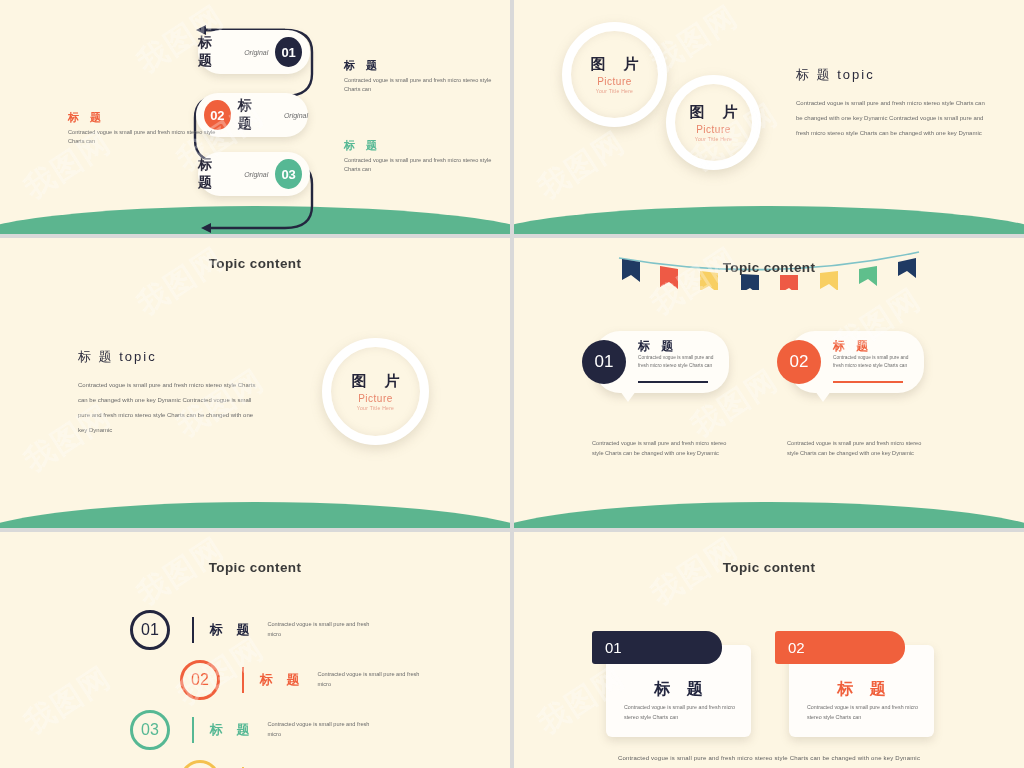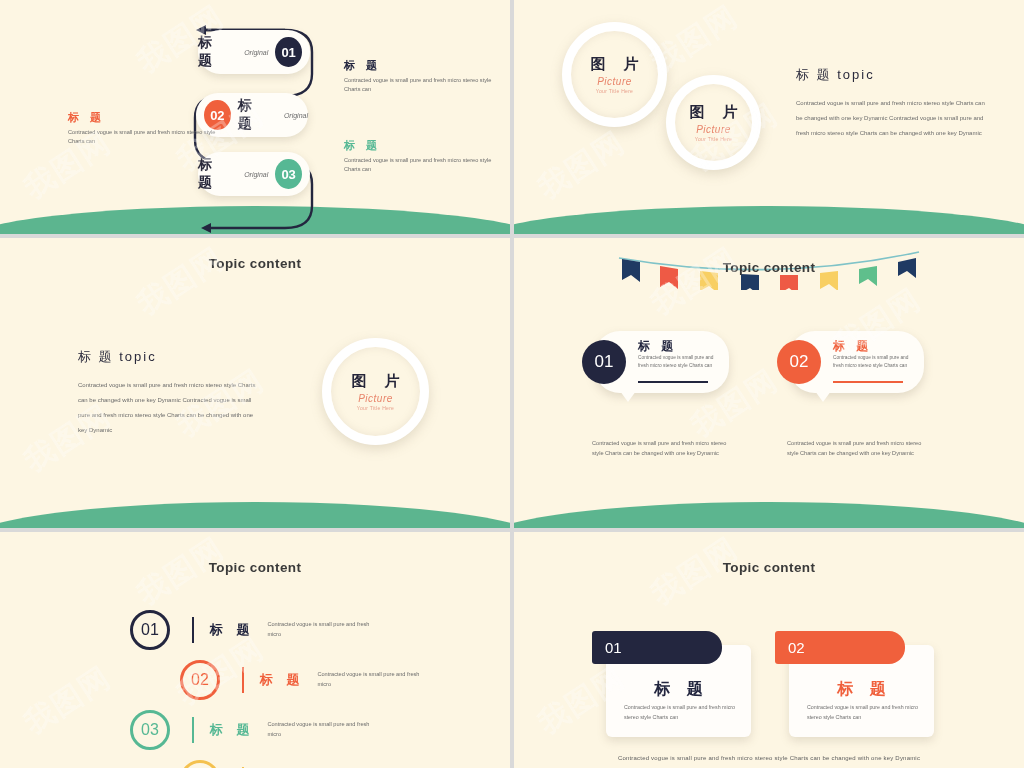--- a/index.html
+++ b/index.html
@@ -102,21 +102,21 @@
     position:absolute;
     border-radius:50%;
     background:#fdf6e3;
     border:9px solid #ffffff;
     box-shadow:0 4px 12px rgba(150,140,115,.25), inset 0 0 8px rgba(160,150,125,.18);
     display:flex; flex-direction:column;
     align-items:center; justify-content:center;
     z-index:3;
   }
   .ring .pic-cn { font-size:15px; letter-spacing:7px; color:#26263a; font-weight:bold; text-indent:7px; }
-  .ring .pic-en { font-size:10px; color:#e8846a; margin-top:2px; letter-spacing:.5px;font-style:italic; }
+  .ring .pic-en { font-size:10px; color:#e8846a; margin-top:2px; letter-spacing:.5px; }
   .ring .pic-sub{ font-size:5px; color:#e8a08c; margin-top:1px; letter-spacing:.3px; }
 
   
   .bunt-wrap { position:absolute; left:0; top:6px; width:100%; height:46px; z-index:3; }
   .bubble {
     position:absolute;
     width:135px; height:62px;
     background:#fffdf8;
     border-radius:26px;
     box-shadow:0 4px 10px rgba(130,120,100,.22);

